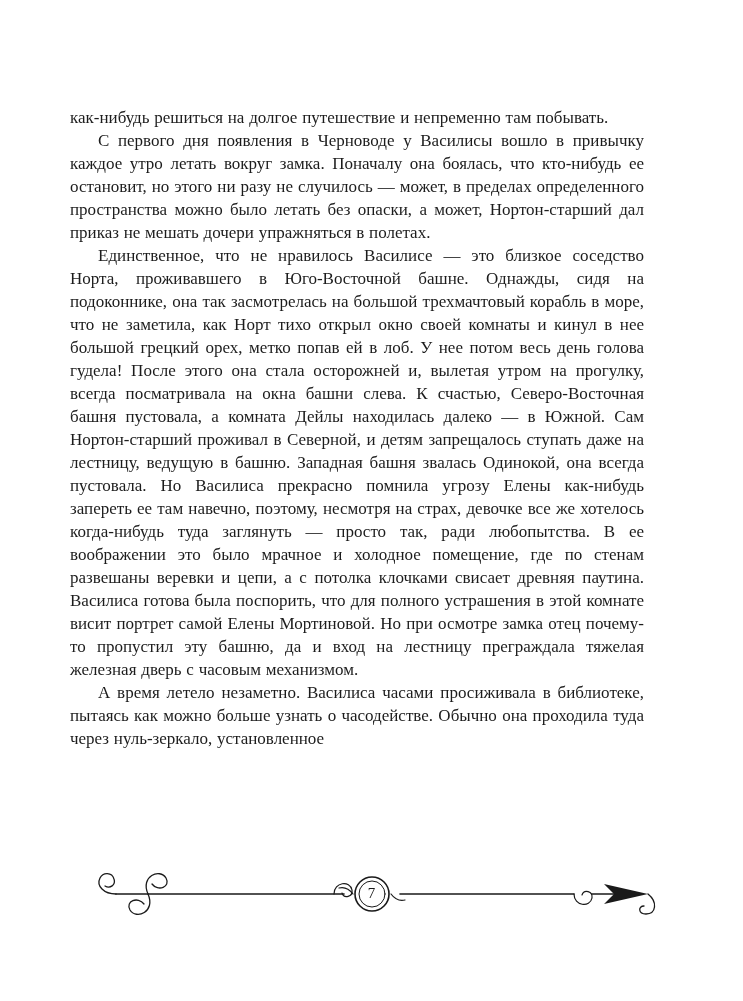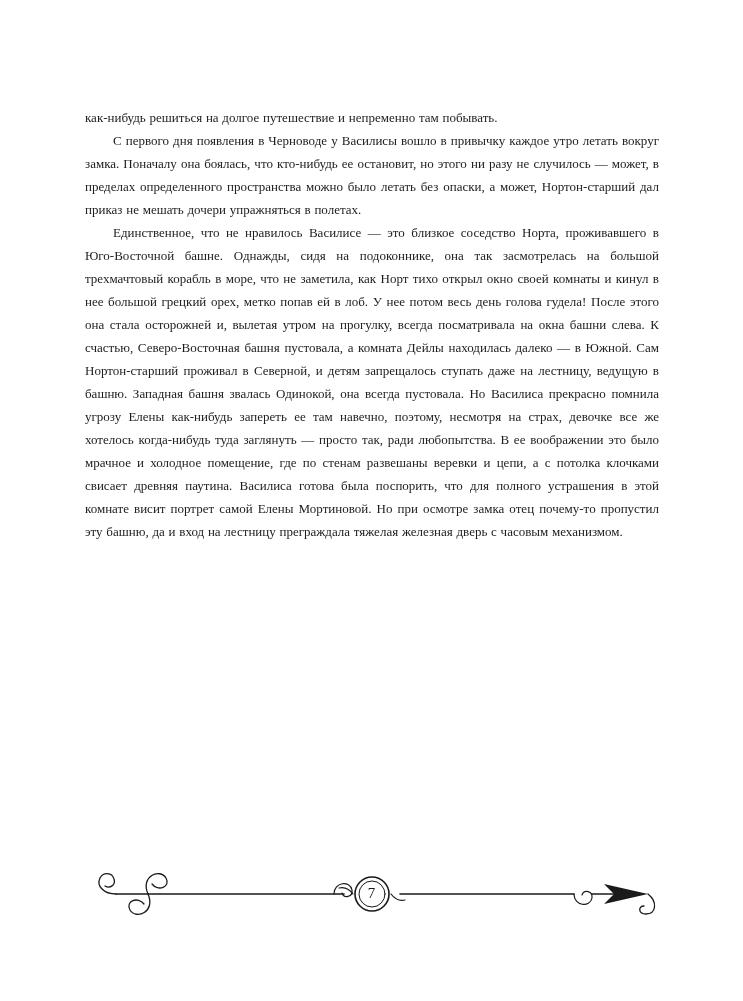--- a/index.html
+++ b/index.html
@@ -14,24 +14,24 @@
     font-family: "Liberation Serif", "DejaVu Serif", serif;
     color: #1c1c1c;
   }
   .page {
     position: absolute;
     inset: 0;
     background: #ffffff;
   }
   .text-block {
     position: absolute;
-    left: 85px;
+    left: 70px;
     top: 106px;
     width: 574px;
-    font-size: 13px;
+    font-size: 17px;
     line-height: 23px;
     text-align: justify;
     hyphens: auto;
     -webkit-hyphens: auto;
     word-spacing: 0.5px;
   }
   .text-block p {
     text-indent: 28px;
   }
   .text-block p.no-indent {
@@ -65,20 +65,21 @@
 </style>
 </head>
 <body>
 
 <div class="page">
 
   <main class="text-block">
     <p class="no-indent">как-нибудь решиться на долгое путешествие и непременно там побывать.</p>
     <p>С первого дня появления в Черноводе у Василисы вошло в привычку каждое утро летать вокруг замка. Поначалу она боялась, что кто-нибудь ее остановит, но этого ни разу не случилось — может, в пределах определенного пространства можно было летать без опаски, а может, Нортон-старший дал приказ не мешать дочери упражняться в полетах.</p>
     <p>Единственное, что не нравилось Василисе — это близкое соседство Норта, проживавшего в Юго-Восточной башне. Однажды, сидя на подоконнике, она так засмотрелась на большой трехмачтовый корабль в море, что не заметила, как Норт тихо открыл окно своей комнаты и кинул в нее большой грецкий орех, метко попав ей в лоб. У нее потом весь день голова гудела! После этого она стала осторожней и, вылетая утром на прогулку, всегда посматривала на окна башни слева. К счастью, Северо-Восточная башня пустовала, а комната Дейлы находилась далеко — в Южной. Сам Нортон-старший проживал в Северной, и детям запрещалось ступать даже на лестницу, ведущую в башню. Западная башня звалась Одинокой, она всегда пустовала. Но Василиса прекрасно помнила угрозу Елены как-нибудь запереть ее там навечно, поэтому, несмотря на страх, девочке все же хотелось когда-нибудь туда заглянуть — просто так, ради любопытства. В ее воображении это было мрачное и холодное помещение, где по стенам развешаны веревки и цепи, а с потолка клочками свисает древняя паутина. Василиса готова была поспорить, что для полного устрашения в этой комнате висит портрет самой Елены Мортиновой. Но при осмотре замка отец почему-то пропустил эту башню, да и вход на лестницу преграждала тяжелая железная дверь с часовым механизмом.</p>
+    <p>А время летело незаметно. Василиса часами просиживала в библиотеке, пытаясь как можно больше узнать о часодействе. Обычно она проходила туда через нуль-зеркало, установленное</p>
   </main>
 
   <footer class="footer">
     <div class="ornament-wrap">
       <svg width="580" height="56" viewBox="0 0 580 56" aria-hidden="true">
         <g stroke="#1a1a1a" fill="none" stroke-width="1.6" stroke-linecap="round">
 
           <line x1="34" y1="28" x2="262" y2="28"></line>
           <line x1="318" y1="28" x2="492" y2="28"></line>
 

